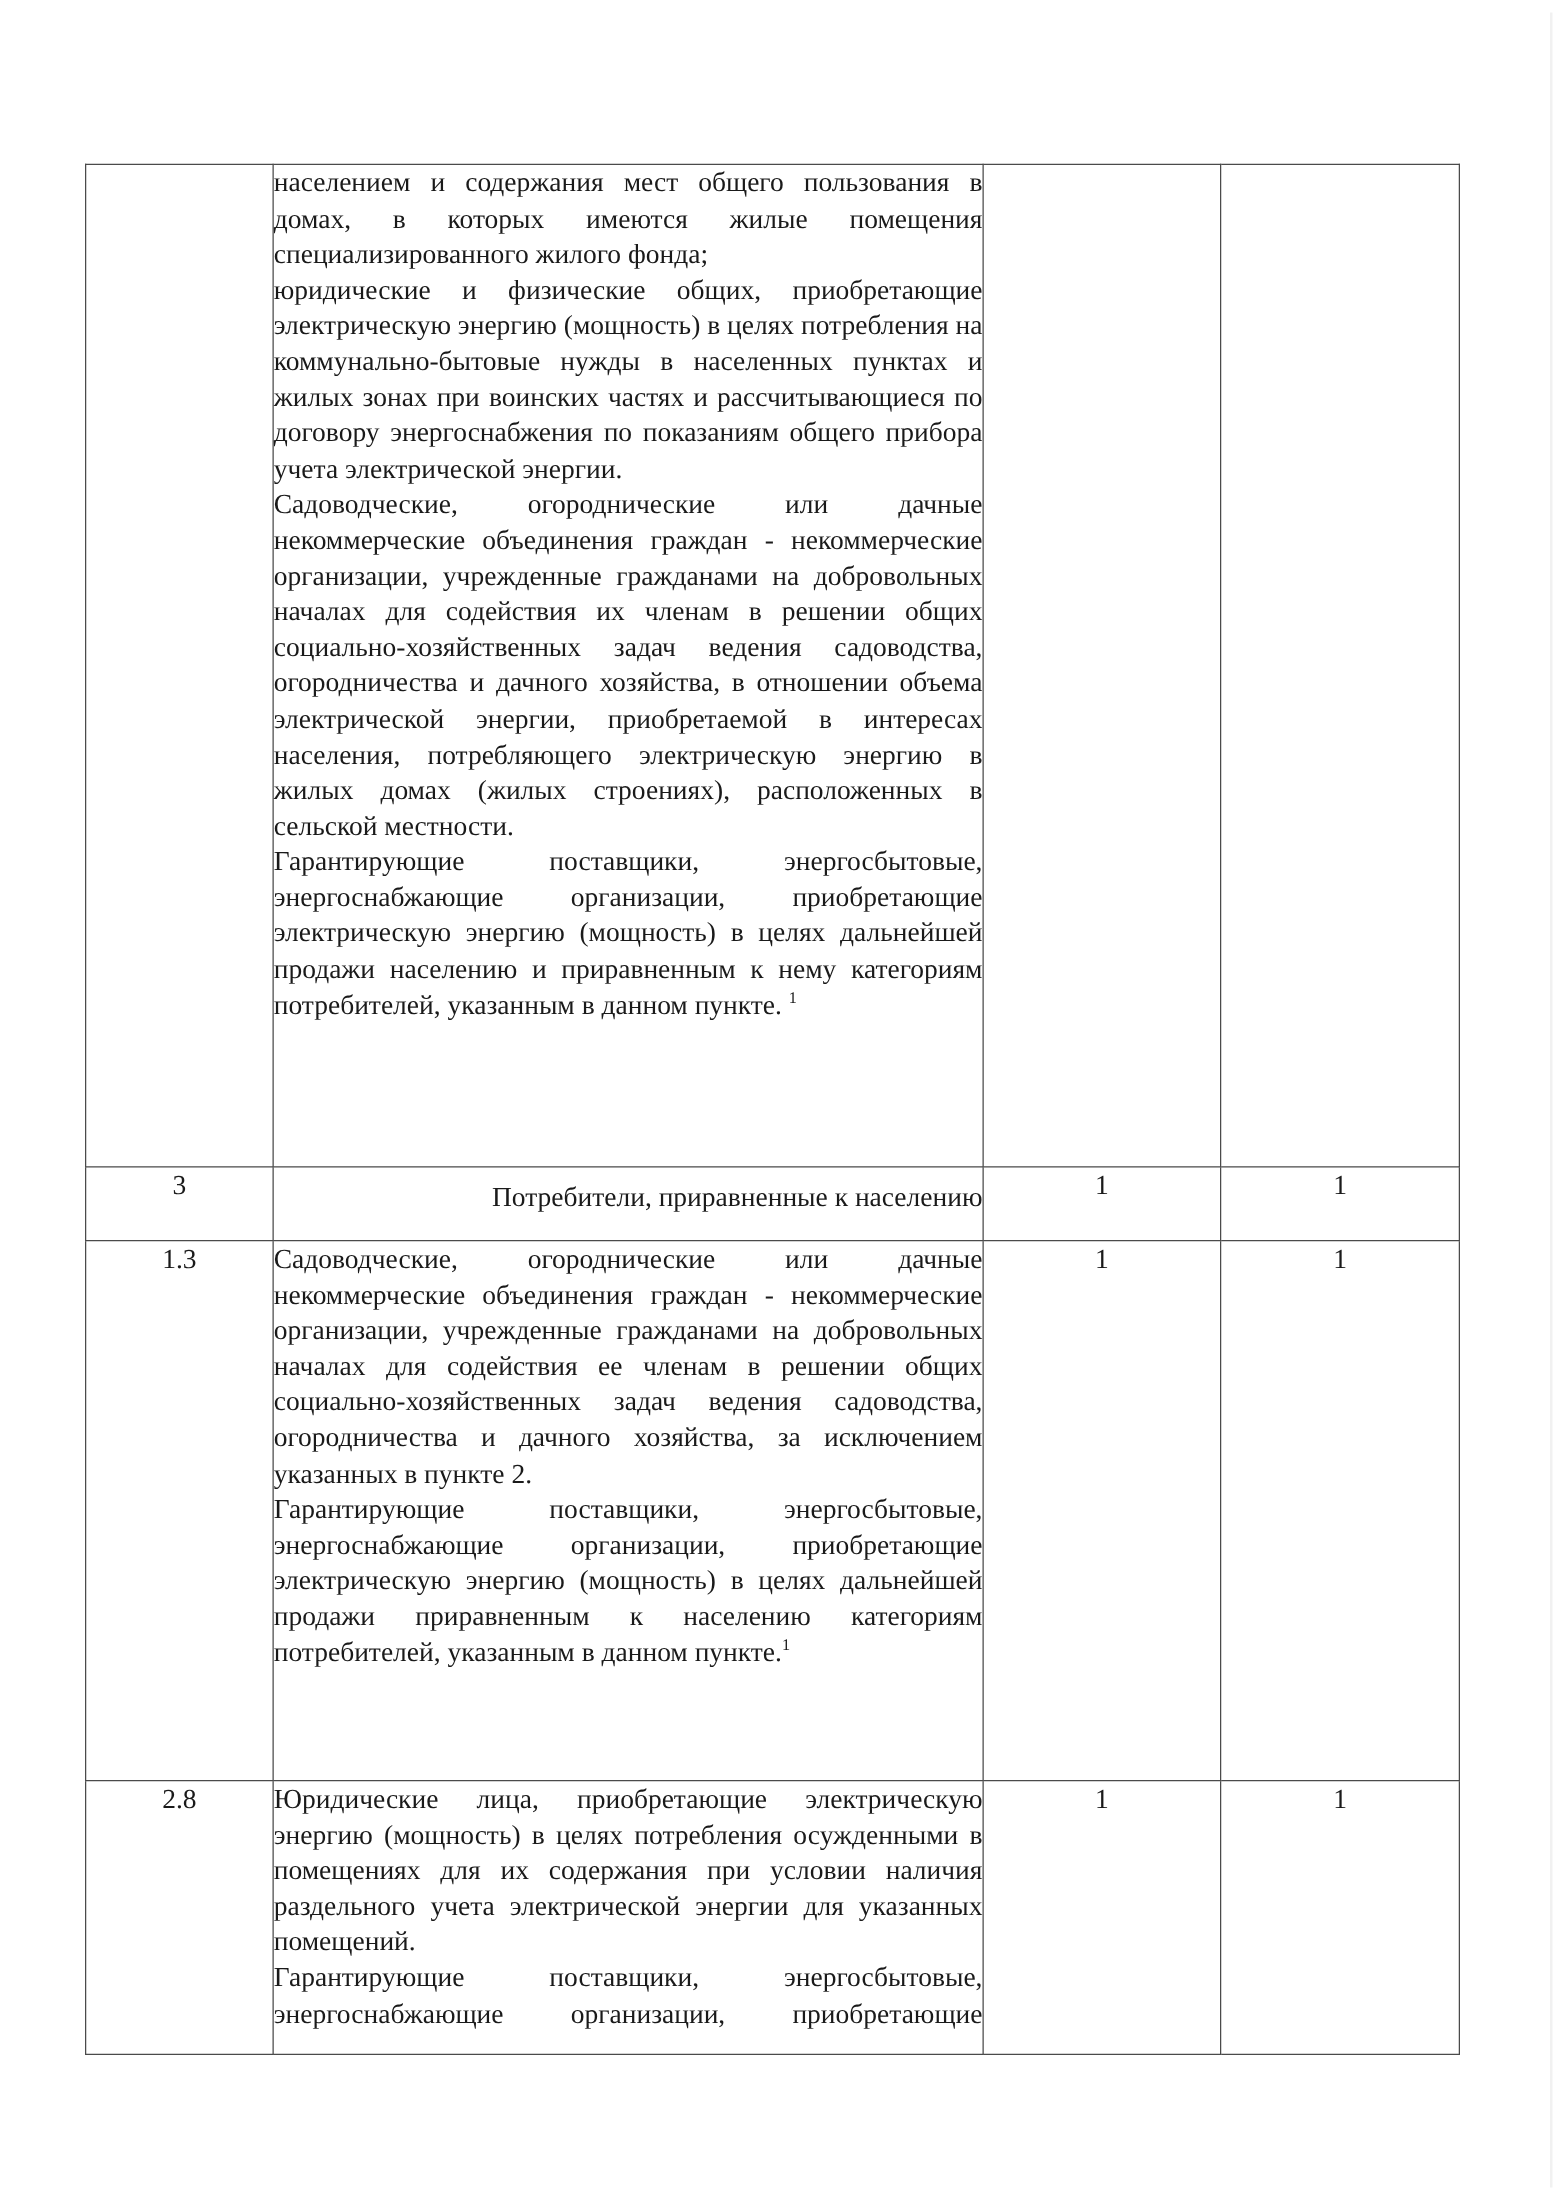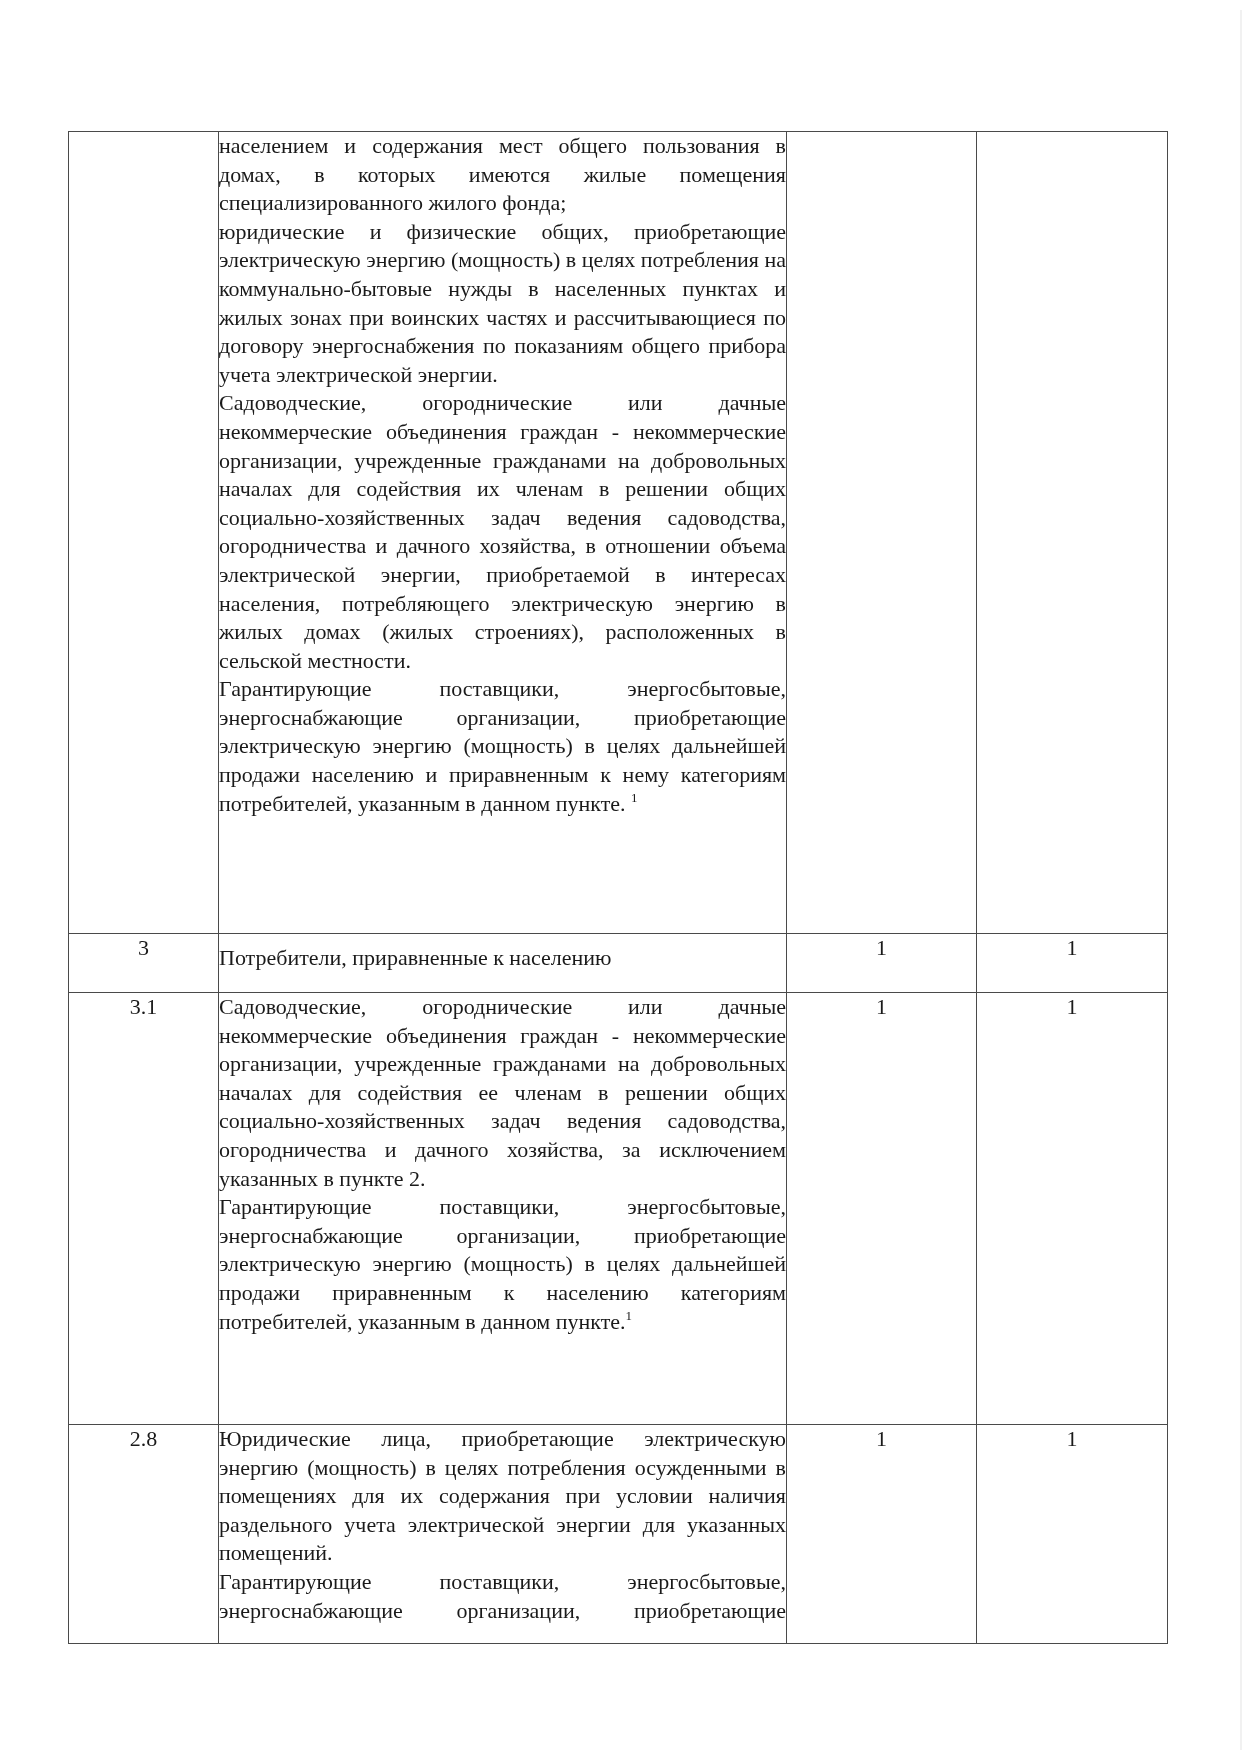--- a/index.html
+++ b/index.html
@@ -97,33 +97,33 @@
       <td class="cell-val">
         <span></span>
       </td>
     </tr>
 
     <tr class="row-3">
       <td class="cell-num">
         <span>3</span>
       </td>
       <td class="cell-text">
-        <p class="para" style="text-align:left">Потребители, приравненные к населению</p>
+        <p class="para" style="text-align:right">Потребители, приравненные к населению</p>
       </td>
       <td class="cell-val">
         <span>1</span>
       </td>
       <td class="cell-val">
         <span>1</span>
       </td>
     </tr>
 
     <tr class="row-3-1">
       <td class="cell-num">
-        <span>3.1</span>
+        <span>1.3</span>
       </td>
       <td class="cell-text">
         <p class="para">Садоводческие, огороднические или дачные некоммерческие объединения граждан - некоммерческие организации, учрежденные гражданами на добровольных началах для содействия ее членам в решении общих социально-хозяйственных задач ведения садоводства, огородничества и дачного хозяйства, за исключением указанных в пункте 2.</p>
         <p class="para"><span>Гарантирующие поставщики, энергосбытовые, энергоснабжающие организации, приобретающие электрическую энергию (мощность) в целях дальнейшей продажи приравненным к населению категориям потребителей, указанным в данном пункте.</span><sup>1</sup></p>
       </td>
       <td class="cell-val">
         <span>1</span>
       </td>
       <td class="cell-val">
         <span>1</span>

